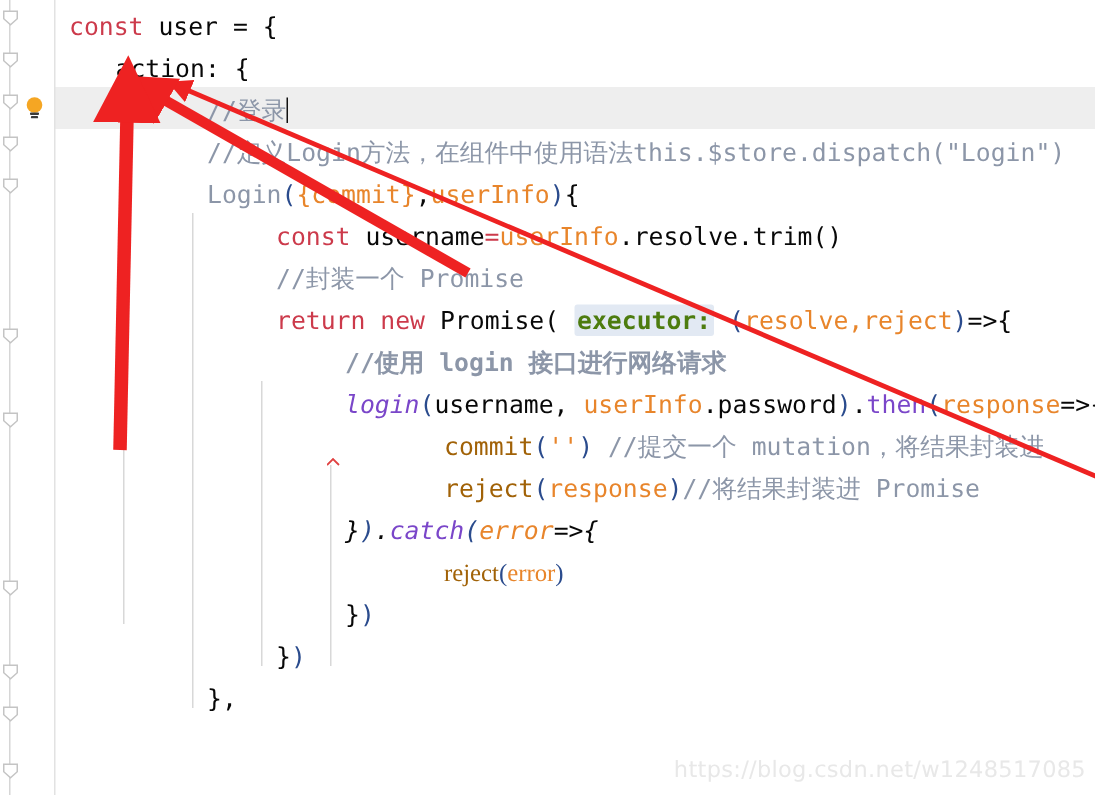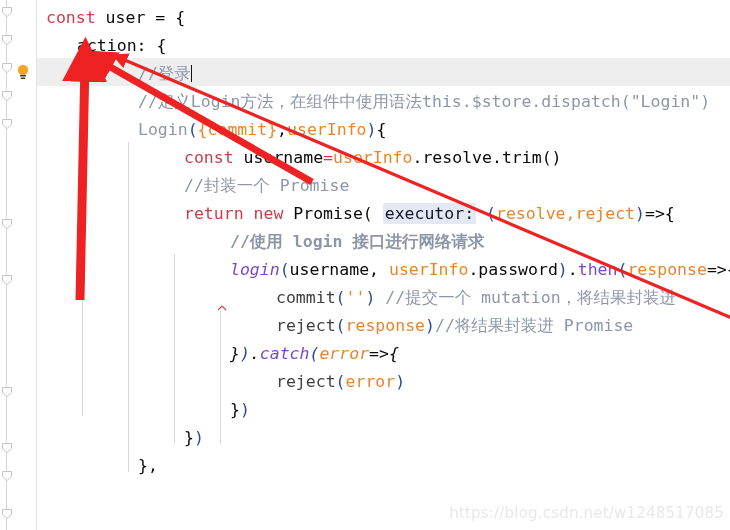--- a/index.html
+++ b/index.html
@@ -89,32 +89,33 @@
     font-family: "DejaVu Sans Mono", "Liberation Mono", monospace;
     font-size: 16.5px;
     line-height: 28px;
     color: #000000;
   }
 
   
   .t-kw      { color: #cc3a4b; }
   .t-plain   { color: #080808; }
   .t-comment { color: #8c96a8; }
-  .t-fn      { color: #404040; }
+  .t-fn      { color: #a16207; margin-left: 20px; }
   .t-ident   { color: #e8852b; }
   .t-purple  { color: #7a46c9; }
   .t-italic  { color: #7a46c9; font-style: italic; }
   .t-str     { color: #e8852b; }
   .t-paren   { color: #2a4b8d; }
 
   .hint {
     background: #e2e9f3;
-    color: #0f172a;
+    color: #4d7c0f;
     border-radius: 2px;
     padding: 1px 2px;
+    font-weight: bold;
   }
 
   .caret {
     display: inline-block;
     width: 1px;
     height: 17px;
     background: #111111;
     vertical-align: -3px;
   }
 
@@ -235,21 +236,21 @@
       <div class="cline" style="top: 88px; left: 138px;"><span class="t-comment">//定义Login方法，在组件中使用语法this.$store.dispatch("Login")</span></div>
       <div class="cline" style="top: 116px; left: 138px;"><span class="t-comment">Login</span><span class="t-paren">(</span><span class="t-ident">{commit}</span><span class="t-plain">,</span><span class="t-ident">userInfo</span><span class="t-paren">)</span><span class="t-plain">{</span></div>
       <div class="cline" style="top: 144px; left: 184px;"><span class="t-kw">const</span><span class="t-plain"> username</span><span class="t-kw">=</span><span class="t-ident">userInfo</span><span class="t-plain">.resolve.trim()</span></div>
       <div class="cline" style="top: 172px; left: 184px;"><span class="t-comment">//封装一个 Promise</span></div>
       <div class="cline" style="top: 200px; left: 184px;"><span class="t-kw">return</span><span class="t-plain"> </span><span class="t-kw">new</span><span class="t-plain"> Promise( </span><span class="hint">executor:</span><span class="t-plain"> </span><span class="t-paren">(</span><span class="t-ident">resolve,reject</span><span class="t-paren">)</span><span class="t-plain">=&gt;{</span></div>
       <div class="cline" style="top: 228px; left: 230px; font-weight: bold;"><span class="t-comment">//使用 login 接口进行网络请求</span></div>
       <div class="cline" style="top: 256px; left: 230px;"><span class="t-italic">login</span><span class="t-paren">(</span><span class="t-plain">username, </span><span class="t-ident">userInfo</span><span class="t-plain">.password</span><span class="t-paren">)</span><span class="t-plain">.</span><span class="t-purple">then</span><span class="t-paren">(</span><span class="t-ident">response</span><span class="t-plain">=&gt;{</span></div>
       <div class="cline" style="top: 284px; left: 276px;"><span class="t-fn">commit</span><span class="t-paren">(</span><span class="t-str">''</span><span class="t-paren">)</span><span class="t-plain"> </span><span class="t-comment">//提交一个 mutation，将结果封装进</span></div>
       <div class="cline" style="top: 312px; left: 276px;"><span class="t-fn">reject</span><span class="t-paren">(</span><span class="t-ident">response</span><span class="t-paren">)</span><span class="t-comment">//将结果封装进 Promise</span></div>
       <div class="cline" style="top: 340px; left: 230px; font-style: italic;"><span class="t-plain">}</span><span class="t-paren">)</span><span class="t-plain">.</span><span class="t-purple">catch</span><span class="t-paren">(</span><span class="t-ident">error</span><span class="t-plain">=&gt;{</span></div>
-      <div class="cline" style="top: 368px; left: 276px;"><span class="t-fn">reject</span><span class="t-paren">(</span><span class="t-ident">error</span><span class="t-paren">)</span></div>
+      <div class="cline" style="top: 368px; left: 276px; font-family: Liberation Serif, serif;"><span class="t-fn">reject</span><span class="t-paren">(</span><span class="t-ident">error</span><span class="t-paren">)</span></div>
       <div class="cline" style="top: 396px; left: 230px;"><span class="t-plain">}</span><span class="t-paren">)</span></div>
       <div class="cline" style="top: 424px; left: 184px;"><span class="t-plain">}</span><span class="t-paren">)</span></div>
       <div class="cline" style="top: 452px; left: 138px;"><span class="t-plain">},</span></div>
     </div>
 
   <svg class="squiggle" style="left:218px; top:305px;" width="20" height="7" viewBox="0 0 20 7">
     <path d="M0 5 L4 1 L8 5" stroke="#e04141" stroke-width="1.2" fill="none"></path>
   </svg>
 
   <svg class="arrows" viewBox="0 0 730 530" width="730" height="530">

